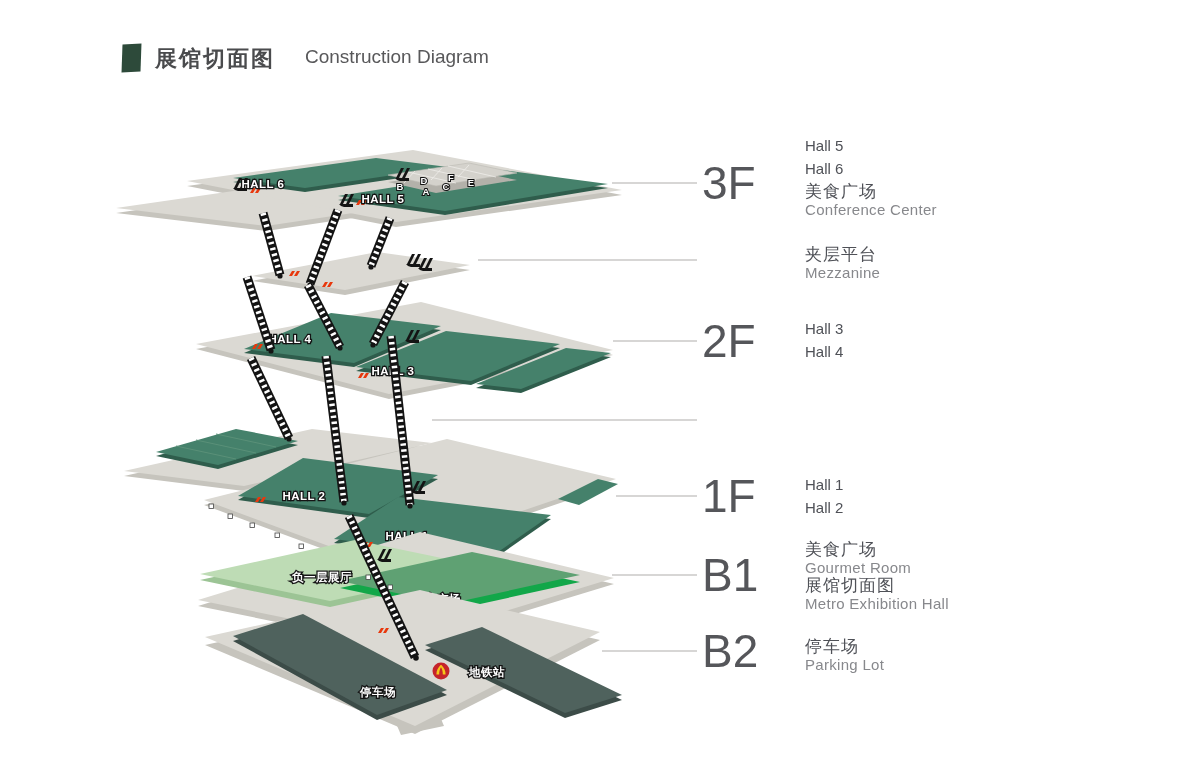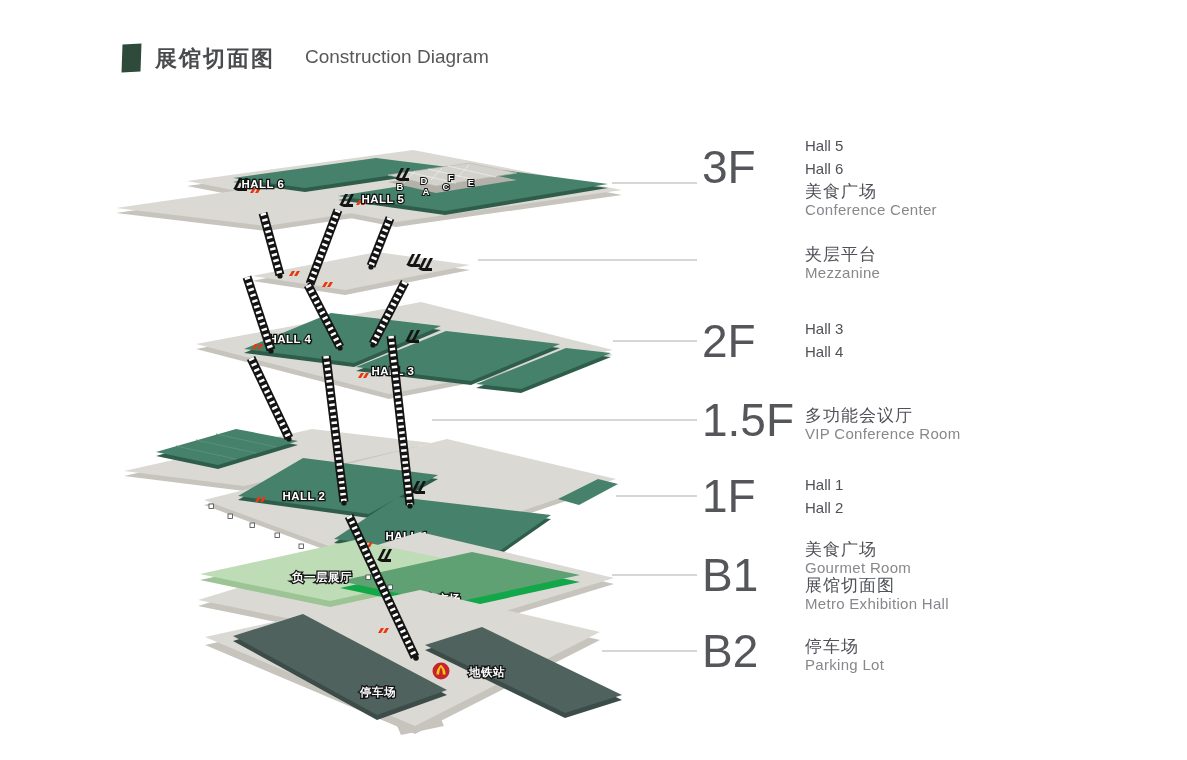--- a/index.html
+++ b/index.html
@@ -250,44 +250,39 @@
       <text class="hall-lab" x="487" y="676" text-anchor="middle">地铁站</text>
     </g>
   </svg>
 
   <div class="title-wrap">
     <div class="title-icon"></div>
     <div class="title-zh">展馆切面图</div>
     <div class="title-en">Construction Diagram</div>
   </div>
 
-  <div class="fnum" style="top:144px">3F</div>
+  <div class="fnum" style="top:160px">3F</div>
   <div class="fdetail" style="top:134px">
     <div class="md">Hall 5</div>
     <div class="md">Hall 6</div>
     <div class="zh">美食广场</div>
     <div class="sm">Conference Center</div>
   </div>
 
   <div class="fdetail" style="top:243px">
     <div class="zh">夹层平台</div>
     <div class="sm">Mezzanine</div>
   </div>
 
   <div class="fnum" style="top:318px">2F</div>
   <div class="fdetail" style="top:317px">
     <div class="md">Hall 3</div>
     <div class="md">Hall 4</div>
   </div>
 
-  <div class="fnum" style="top:397px">1.5F</div>
-  <div class="fdetail" style="top:404px">
-    <div class="zh">多功能会议厅</div>
-    <div class="sm">VIP Conference Room</div>
-  </div>
 
   <div class="fnum" style="top:473px">1F</div>
   <div class="fdetail" style="top:473px">
     <div class="md">Hall 1</div>
     <div class="md">Hall 2</div>
   </div>
 
   <div class="fnum" style="top:552px">B1</div>
   <div class="fdetail" style="top:538px">
     <div class="zh">美食广场</div>

